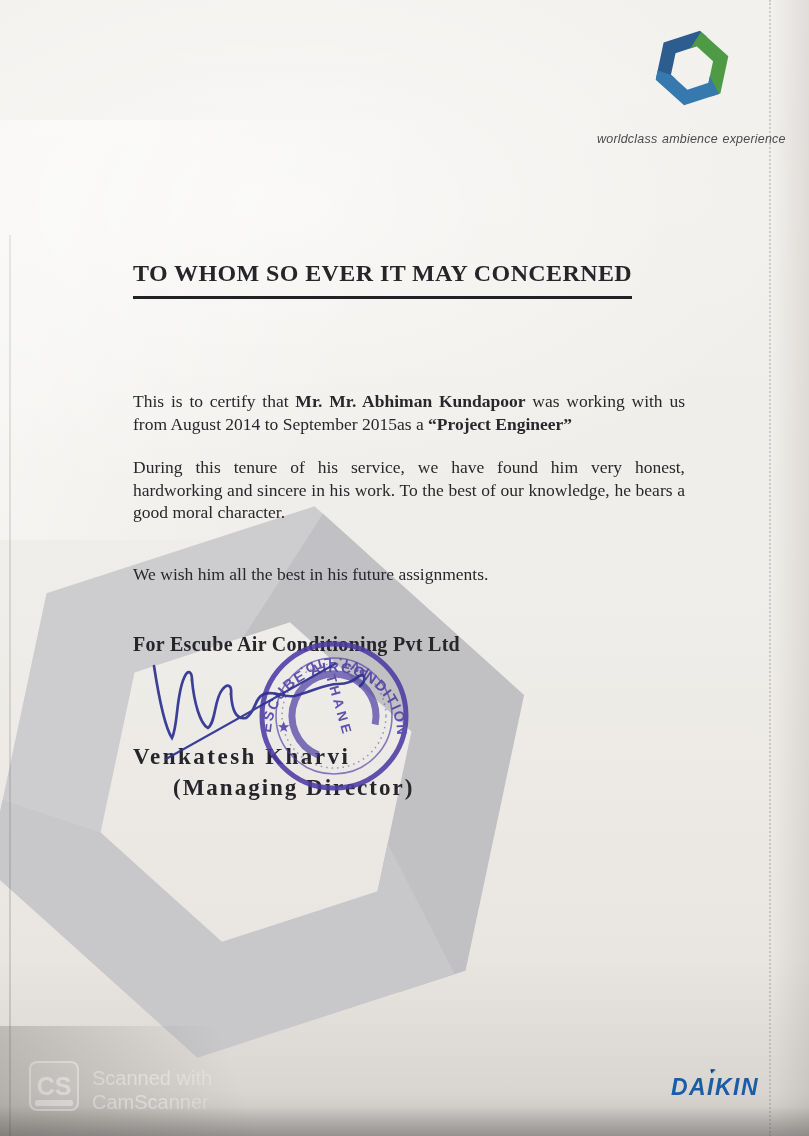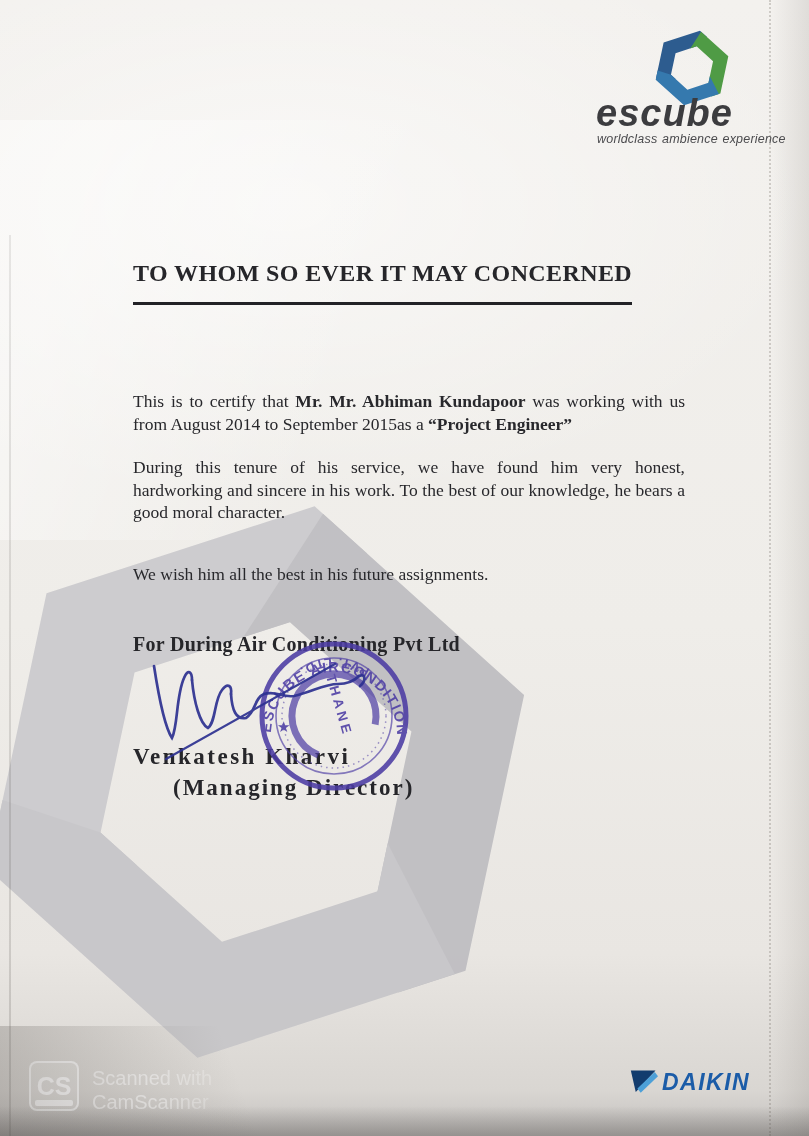--- a/index.html
+++ b/index.html
@@ -32,36 +32,36 @@
   .brand-icon{position:absolute;left:646px;top:26px;width:92px;height:84px;}
   .brand-word{position:absolute;left:596px;top:92px;width:200px;
     font-family:"Liberation Sans","DejaVu Sans",sans-serif;
     font-style:italic;font-weight:600;font-size:38px;letter-spacing:1px;color:#3c3c3f;}
   .brand-tag{position:absolute;left:597px;top:132px;width:210px;
     font-family:"Liberation Sans","DejaVu Sans",sans-serif;
     font-style:italic;font-size:12.5px;letter-spacing:.2px;word-spacing:1px;color:#4b4b4e;}
   
   .heading{position:absolute;left:133px;top:260px;
     font-size:24px;font-weight:bold;letter-spacing:.4px;
-    border-bottom:3px solid #222226;padding-bottom:15px;white-space:nowrap;}
+    border-bottom:3px solid #222226;padding-bottom:9px;white-space:nowrap;}
   .para{position:absolute;left:133px;width:552px;font-size:17.5px;line-height:22.5px;
     text-align:justify;color:#28282c;}
   .p1{top:390px;}
   .p2{top:456px;}
   .p3{top:563px;width:560px;text-align:left;}
   .for-line{position:absolute;left:133px;top:633px;font-size:20px;font-weight:bold;letter-spacing:.3px;}
   .signatory-name{position:absolute;left:133px;top:744px;font-size:23px;font-weight:bold;letter-spacing:2.5px;}
   .signatory-title{position:absolute;left:133px;top:775px;font-size:23px;font-weight:bold;letter-spacing:2px;margin-left:40px;}
   b{font-weight:bold;}
   
   .stamp{position:absolute;left:256px;top:640px;width:156px;height:156px;opacity:.88;}
   .stamp text{font-family:"Liberation Sans","DejaVu Sans",sans-serif;font-weight:bold;}
   .signature{position:absolute;left:128px;top:652px;width:340px;height:125px;}
   
-  .daikin{position:absolute;left:630px;top:1069px;width:170px;height:32px;display:flex;}
+  .daikin{position:absolute;left:630px;top:1069px;width:170px;height:32px;display:flex;align-items:center;flex-direction:column;}
   .daikin-tri{width:28px;height:26px;margin-right:4px;}
   .daikin-word{font-family:"Liberation Sans","DejaVu Sans",sans-serif;
     font-weight:bold;font-style:italic;font-size:23px;letter-spacing:1.5px;color:#1b5ca8;}
   
   .cs-badge{position:absolute;left:29px;top:1061px;width:50px;height:50px;
     border:2px solid rgba(255,255,255,.75);border-radius:8px;
     background:rgba(255,255,255,.18);box-sizing:border-box;
     display:flex;align-items:center;justify-content:center;
     font-family:"Liberation Sans","DejaVu Sans",sans-serif;
     font-weight:bold;font-size:25px;color:rgba(255,255,255,.88);}
@@ -88,31 +88,30 @@
     </g>
   </svg>
 
   <svg class="brand-icon" viewBox="-110 -110 220 220" aria-hidden="true">
     <g transform="rotate(12)">
       <path fill="#2d5c8f" d="M -86.6,46 L -86.6,-50 L 0,-100 L 21.7,-87.5 L 0,-58 L -50.2,-29 L -50.2,29 L -35.1,37.7 Z"></path>
       <path fill="#4f9b45" transform="rotate(120)" d="M -86.6,46 L -86.6,-50 L 0,-100 L 21.7,-87.5 L 0,-58 L -50.2,-29 L -50.2,29 L -35.1,37.7 Z"></path>
       <path fill="#3579ae" transform="rotate(240)" d="M -86.6,46 L -86.6,-50 L 0,-100 L 21.7,-87.5 L 0,-58 L -50.2,-29 L -50.2,29 L -35.1,37.7 Z"></path>
     </g>
   </svg>
-  <div class="brand-word">escube</div>
   <div class="brand-tag">worldclass ambience experience</div>
 
   <div class="heading">TO WHOM SO EVER IT MAY CONCERNED</div>
 
   <div class="para p1"><span>This is to certify that </span><b>Mr. Mr. Abhiman Kundapoor</b><span> was working with us from August 2014 to September 2015as a </span><b>“Project Engineer”</b></div>
 
   <div class="para p3">We wish him all the best in his future assignments.</div>
   <div class="para p2">During this tenure of his service, we have found him very honest, hardworking and sincere in his work. To the best of our knowledge, he bears a good moral character.</div>
 
-  <div class="for-line">For During Air Conditioning Pvt Ltd</div>
+  <div class="for-line">For Escube Air Conditioning Pvt Ltd</div>
 
   <div class="signatory-name">Venkatesh Kharvi</div>
   <div class="signatory-title">(Managing Director)</div>
 
   <svg class="stamp" viewBox="0 0 156 156" aria-hidden="true">
     <defs>
       <path id="arcTop" d="M 15,95 A 63,63 0 1 1 141,95" fill="none"></path>
       <path id="arcBottom" d="M 140,80 A 62,62 0 0 0 16,80" fill="none"></path>
     </defs>
     <circle cx="78" cy="76" r="72" fill="none" stroke="#4c3ca4" stroke-width="5"></circle>

